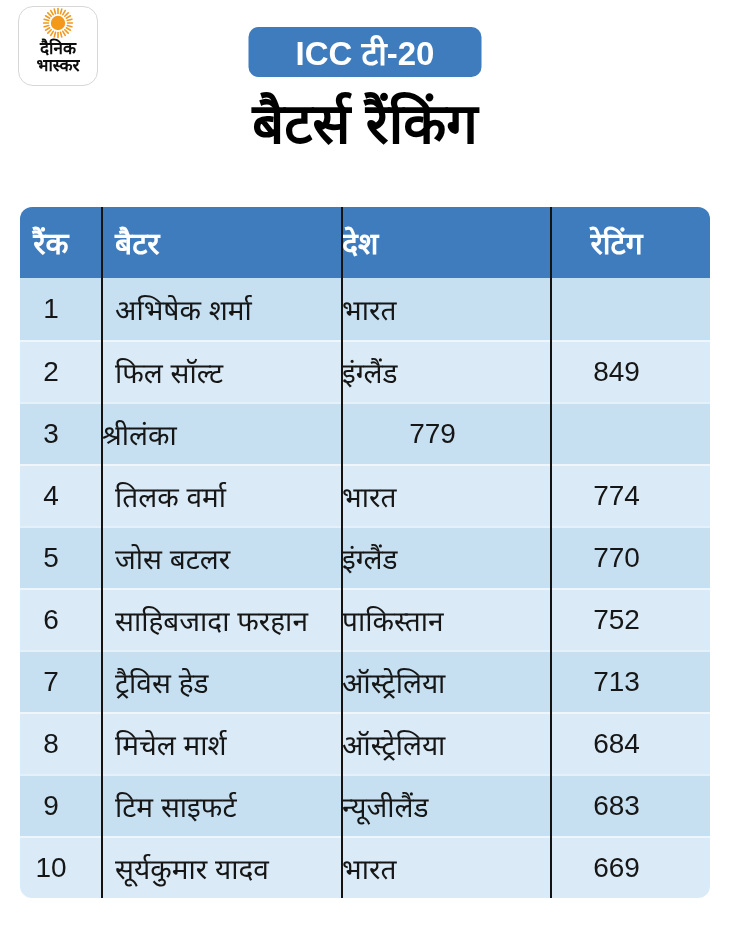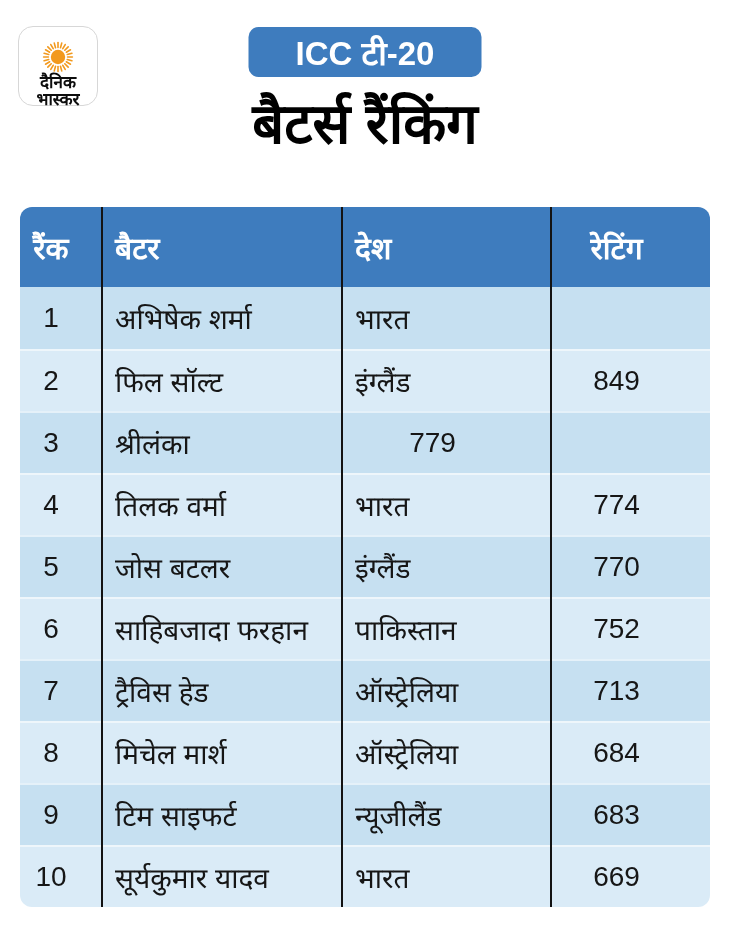--- a/index.html
+++ b/index.html
@@ -8,28 +8,28 @@
     width: 730px; height: 928px;
     background: #ffffff;
     font-family: "Liberation Sans", "DejaVu Sans", sans-serif;
     position: relative;
     overflow: hidden;
     color: #161616;
   }
 
   
   .logo {
-    position: absolute; left: 18px; top: 26px;
+    position: absolute; left: 18px; top: 6px;
     width: 80px; height: 80px;
     background: #ffffff;
     border: 1px solid #d7d7d7;
     border-radius: 15px;
     display: flex; flex-direction: column;
     align-items: center; justify-content: flex-start;
-    padding-top: 14px;
+    padding-top: 0;
   }
   .logo .sun { width: 32px; height: 32px; }
   .logo .sun svg { width: 100%; height: 100%; display: block; }
   .logo-text { text-align: center; line-height: 1.02; margin-top: 1px; }
   .logo-text div { font-weight: bold; font-size: 17px; color: #0d0d0d; }
 
   
   .badge {
     position: absolute; top: 27px; left: 50%;
     transform: translateX(-50%);
@@ -54,34 +54,34 @@
     position: absolute; left: 20px; top: 207px;
     width: 690px;
     border-radius: 12px;
     overflow: hidden;
   }
   .thead, .trow {
     display: grid;
     grid-template-columns: 82px 240px 209px 159px;
   }
   .thead {
-    height: 80px;
+    height: 71px;
     background: #3e7cbe;
     color: #ffffff;
     font-size: 30px; font-weight: 700;
   }
   .trow { height: 62px; font-size: 28px; }
   .trow.odd  { background: #c6e0f1; }
   .trow.even { background: #daebf7; }
   .trow + .trow { border-top: 2px solid rgba(255,255,255,0.55); }
 
   .cell { display: flex; align-items: center; overflow: hidden; }
   .cell.rank   { justify-content: center; padding-right: 20px; }
   .cell.batter { padding-left: 13px; }
-  .cell.country{ padding-left: 13px; }
+  .cell.country{ padding-left: 0; }
   .cell.rating { justify-content: center; padding-right: 28px; }
 
   .vline {
     position: absolute; top: 0; bottom: 0;
     width: 2px; background: #131313; z-index: 5;
   }
   .v1 { left: 81px; }
   .v2 { left: 321px; }
   .v3 { left: 530px; }
 </style>

